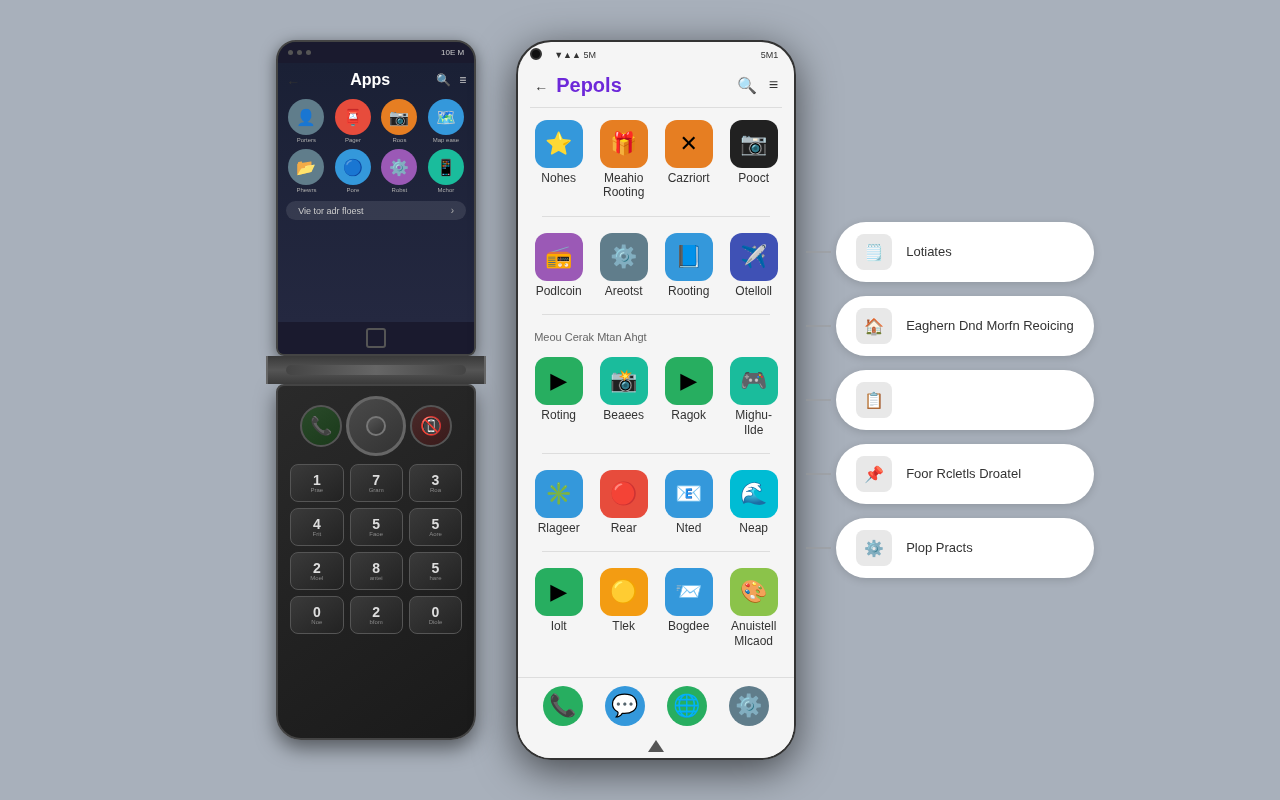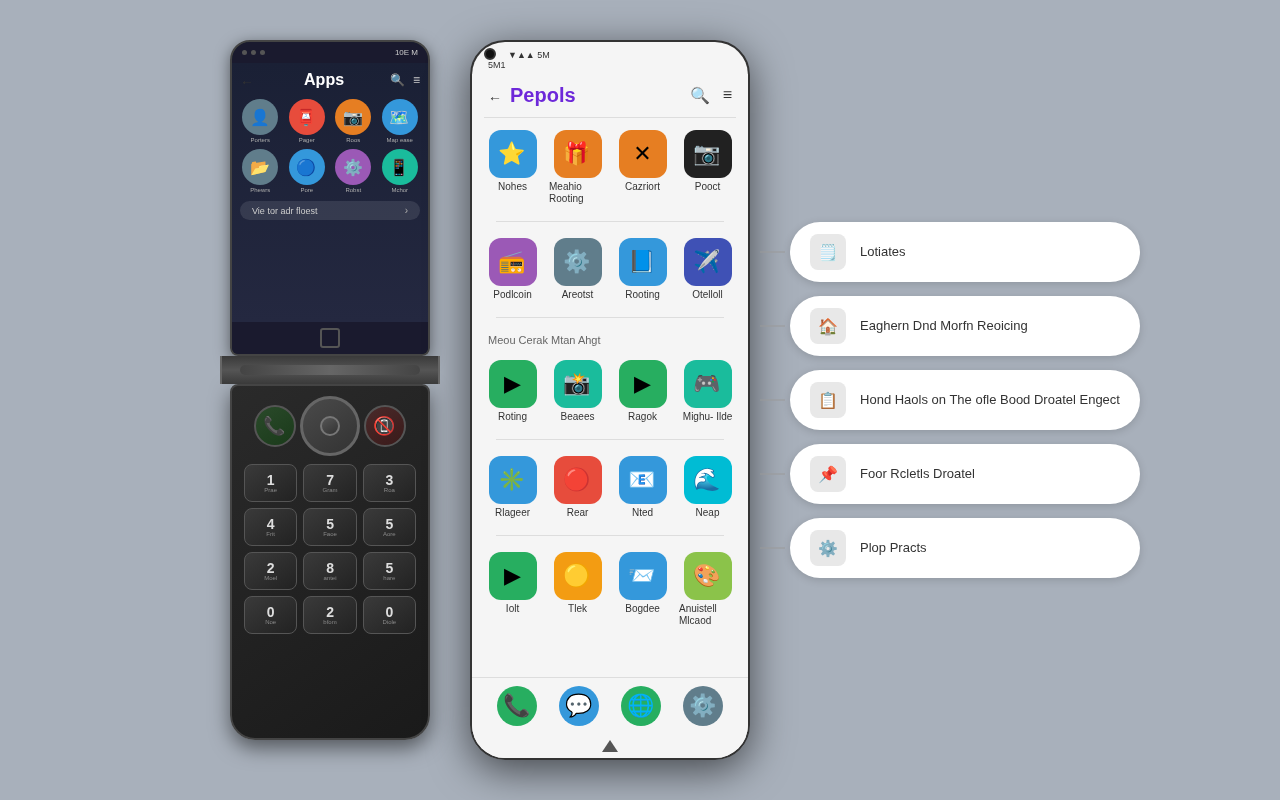--- a/index.html
+++ b/index.html
@@ -285,27 +285,26 @@
       position: relative;
       overflow: hidden;
       box-shadow: 0 10px 40px rgba(0,0,0,0.6);
       display: flex;
       flex-direction: column;
     }
 
     .sp-status-bar {
       display: flex;
       justify-content: space-between;
-      align-items: flex-start;
+      align-items: center;
       padding: 8px 16px 4px;
       background: #f5f5f5;
       font-size: 9px;
       color: #333;
       position: relative;
-      flex-direction: column;
     }
 
     .sp-camera-cutout {
       position: absolute;
       top: 6px;
       left: 12px;
       width: 12px;
       height: 12px;
       border-radius: 50%;
       background: #111;
@@ -369,22 +368,23 @@
       width: 48px;
       height: 48px;
       border-radius: 12px;
       display: flex;
       align-items: center;
       justify-content: center;
       font-size: 22px;
     }
 
     .sp-app-label {
-      font-size: 10px;
+      font-size: 12px;
       color: #333;
+      text-align: center;
       line-height: 1.2;
     }
 
     .sp-section-label {
       font-size: 11px;
       color: #666;
       font-weight: 400;
       padding: 0 4px;
       margin-bottom: 2px;
     }
@@ -758,21 +758,20 @@
       <div class="feature-pill">
     <div class="feature-icon-circle">🗒️</div>
     <span class="feature-text">Lotiates</span>
   </div>
       <div class="feature-pill">
     <div class="feature-icon-circle">🏠</div>
     <span class="feature-text">Eaghern Dnd Morfn Reoicing</span>
   </div>
       <div class="feature-pill">
     <div class="feature-icon-circle">📋</div>
-    <span class="feature-text">Hond Haols on The ofle Bood Droatel Engect</span>
   </div>
       <div class="feature-pill">
     <div class="feature-icon-circle">📌</div>
     <span class="feature-text">Foor Rcletls Droatel</span>
   </div>
       <div class="feature-pill">
     <div class="feature-icon-circle">⚙️</div>
     <span class="feature-text">Plop Practs</span>
   </div>
     </div>

